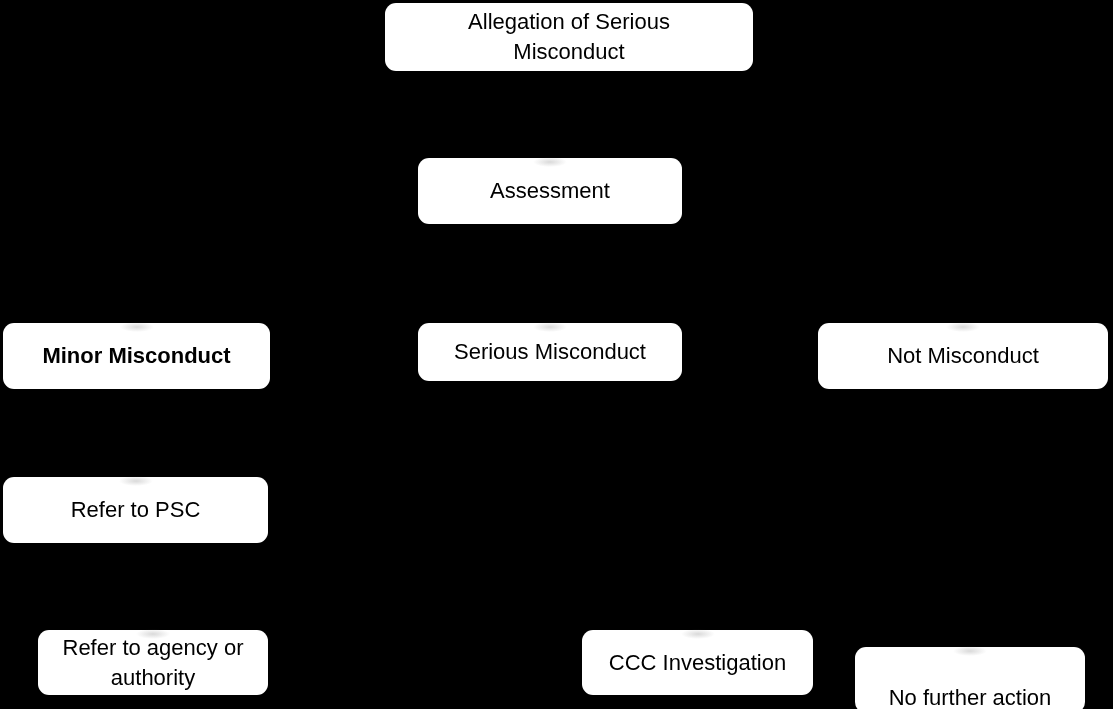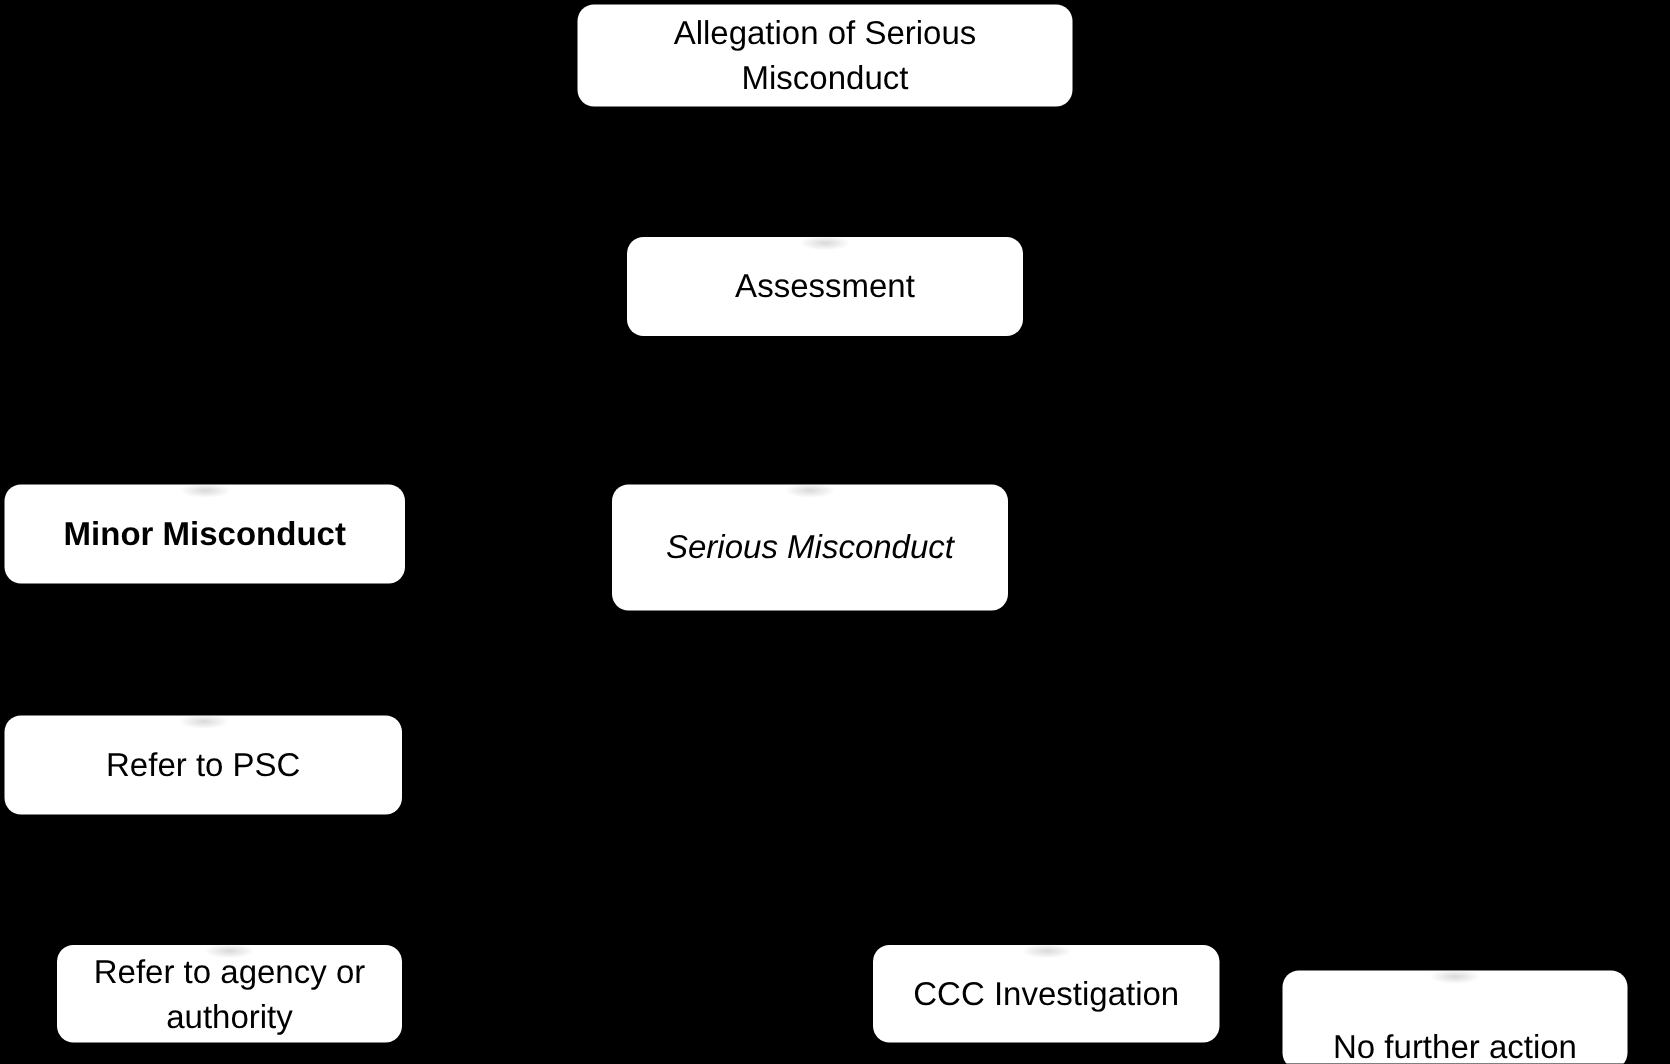--- a/index.html
+++ b/index.html
@@ -37,24 +37,24 @@
     content: "";
     position: absolute;
     top: -1px;
     left: 50%;
     transform: translateX(-50%);
     width: 34px;
     height: 10px;
     background: radial-gradient(ellipse at center, rgba(130,130,130,0.30) 0%, rgba(0,0,0,0) 70%);
     pointer-events: none;
   }
-  #n-allegation   { left: 385px; top: 3px;   width: 330px; height: 68px; padding: 0 25px; text-align: center; }
+  #n-allegation   { left: 385px; top: 3px;   width: 368px; height: 68px; padding: 0 25px; text-align: center; }
   #n-assessment   { left: 418px; top: 158px; width: 264px; height: 66px; align-items: center; }
   #n-minor        { left: 3px;   top: 323px; width: 267px; height: 66px; font-weight: bold; }
-  #n-serious      { left: 408px; top: 323px; width: 264px; height: 84px; font-style: italic; }
+  #n-serious      { left: 418px; top: 323px; width: 264px; height: 58px; }
   #n-not          { left: 818px; top: 323px; width: 290px; height: 66px; }
   #n-psc          { left: 3px;   top: 477px; width: 265px; height: 66px; }
   #n-agency       { left: 38px;  top: 630px; width: 230px; height: 65px; }
   #n-joint        { left: 312px; top: 630px; width: 230px; height: 65px; }
   #n-ccc          { left: 582px; top: 630px; width: 231px; height: 65px; }
   #n-nofurther    { left: 855px; top: 647px; width: 230px; height: 66px; align-items: flex-end; }
 </style>
 </head>
 <body>
 
@@ -69,20 +69,23 @@
   </div>
 
   <div class="node arrow-in" id="n-minor">
     <span>Minor Misconduct</span>
   </div>
 
   <div class="node arrow-in" id="n-serious">
     <span>Serious Misconduct</span>
   </div>
 
+  <div class="node arrow-in" id="n-not">
+    <span>Not Misconduct</span>
+  </div>
 
   <div class="node arrow-in" id="n-psc">
     <span>Refer to PSC</span>
   </div>
 
   <div class="node arrow-in" id="n-agency">
     <span>Refer to agency or authority</span>
   </div>
 
 

